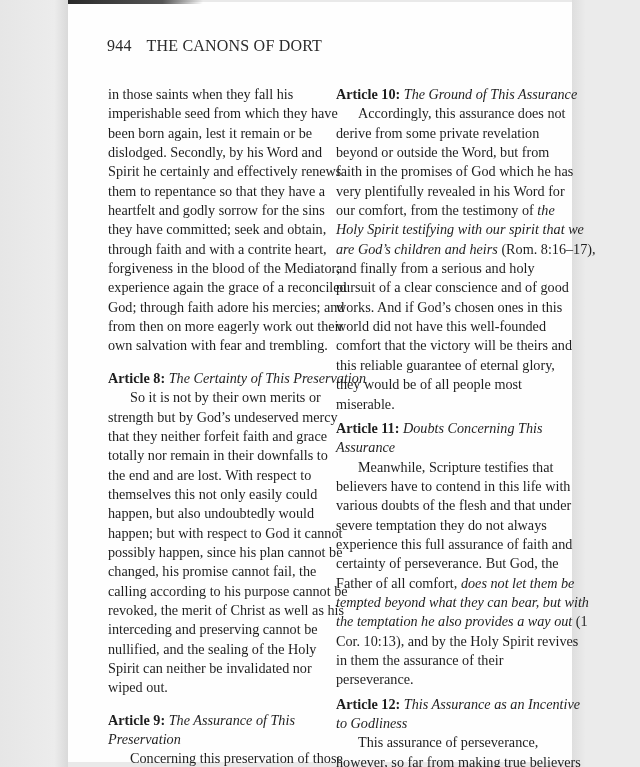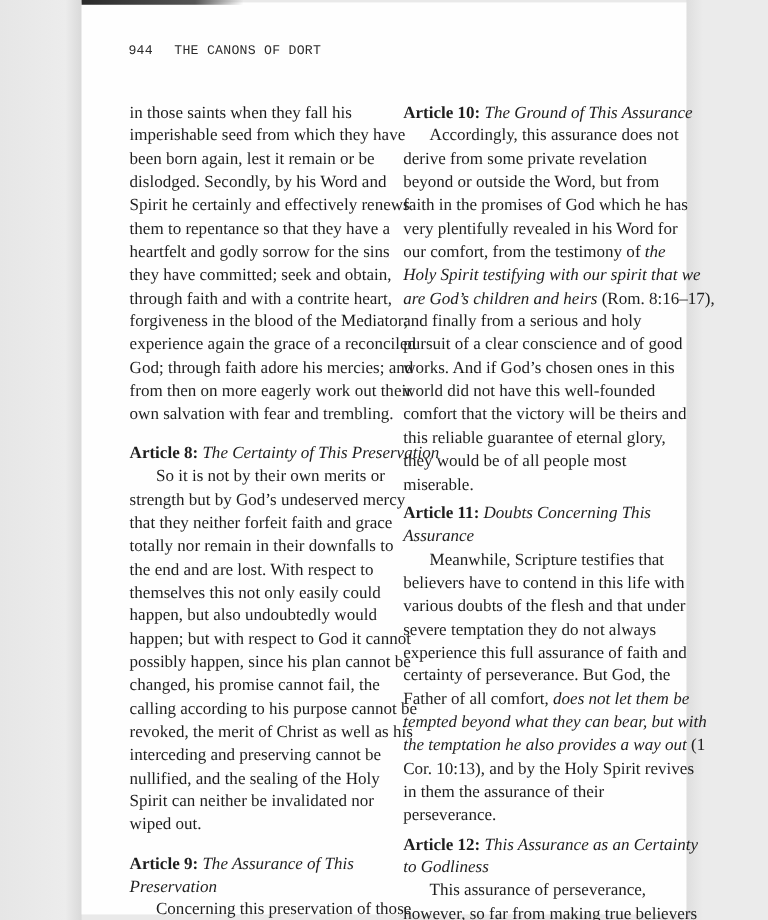--- a/index.html
+++ b/index.html
@@ -22,23 +22,22 @@
     position: absolute; left: 68px; top: 2px; width: 504px; height: 760px;
     background: #fefefe;
   }
   .top-shadow {
     position: absolute; left: 68px; top: 0; width: 135px; height: 4px;
     background: linear-gradient(to right, #2a2a2a, #555 70%, rgba(80,80,80,0));
     border-radius: 0 0 2px 0;
   }
   .running-head {
     position: absolute; left: 107px; top: 37px;
-    font-size: 11px; letter-spacing: 0.2px; color: #2a2a2a;
+    font-size: 16px; letter-spacing: 0.2px; color: #2a2a2a;
     white-space: nowrap;
-    font-family: Liberation Mono, monospace;
   }
   .running-head .pnum { margin-right: 11px; }
   .col {
     position: absolute; top: 85px;
     font-size: 14.2px; line-height: 19.35px;
   }
   .col.left { left: 108px; width: 250px; }
   .col.right { left: 336px; width: 240px; }
   .line { display: block; white-space: nowrap; }
   .indent { padding-left: 22px; }
@@ -162,20 +161,20 @@
     <span class="line">Cor. 10:13), and by the Holy Spirit revives</span>
     <span class="line">in them the assurance of their</span>
     <span class="line">perseverance.</span>
   </div>
 
   <div class="gap-sm"></div>
 
   <div>
     <span class="article-head">
       <b>Article 12:</b>
-      <i>This Assurance as an Certainty</i>
+      <i>This Assurance as an Incentive</i>
     </span>
     <span class="line"><i>to Godliness</i></span>
     <span class="line indent">This assurance of perseverance,</span>
     <span class="line">however, so far from making true believers</span>
 
   </div>
 </div>
 
 </body></html>

